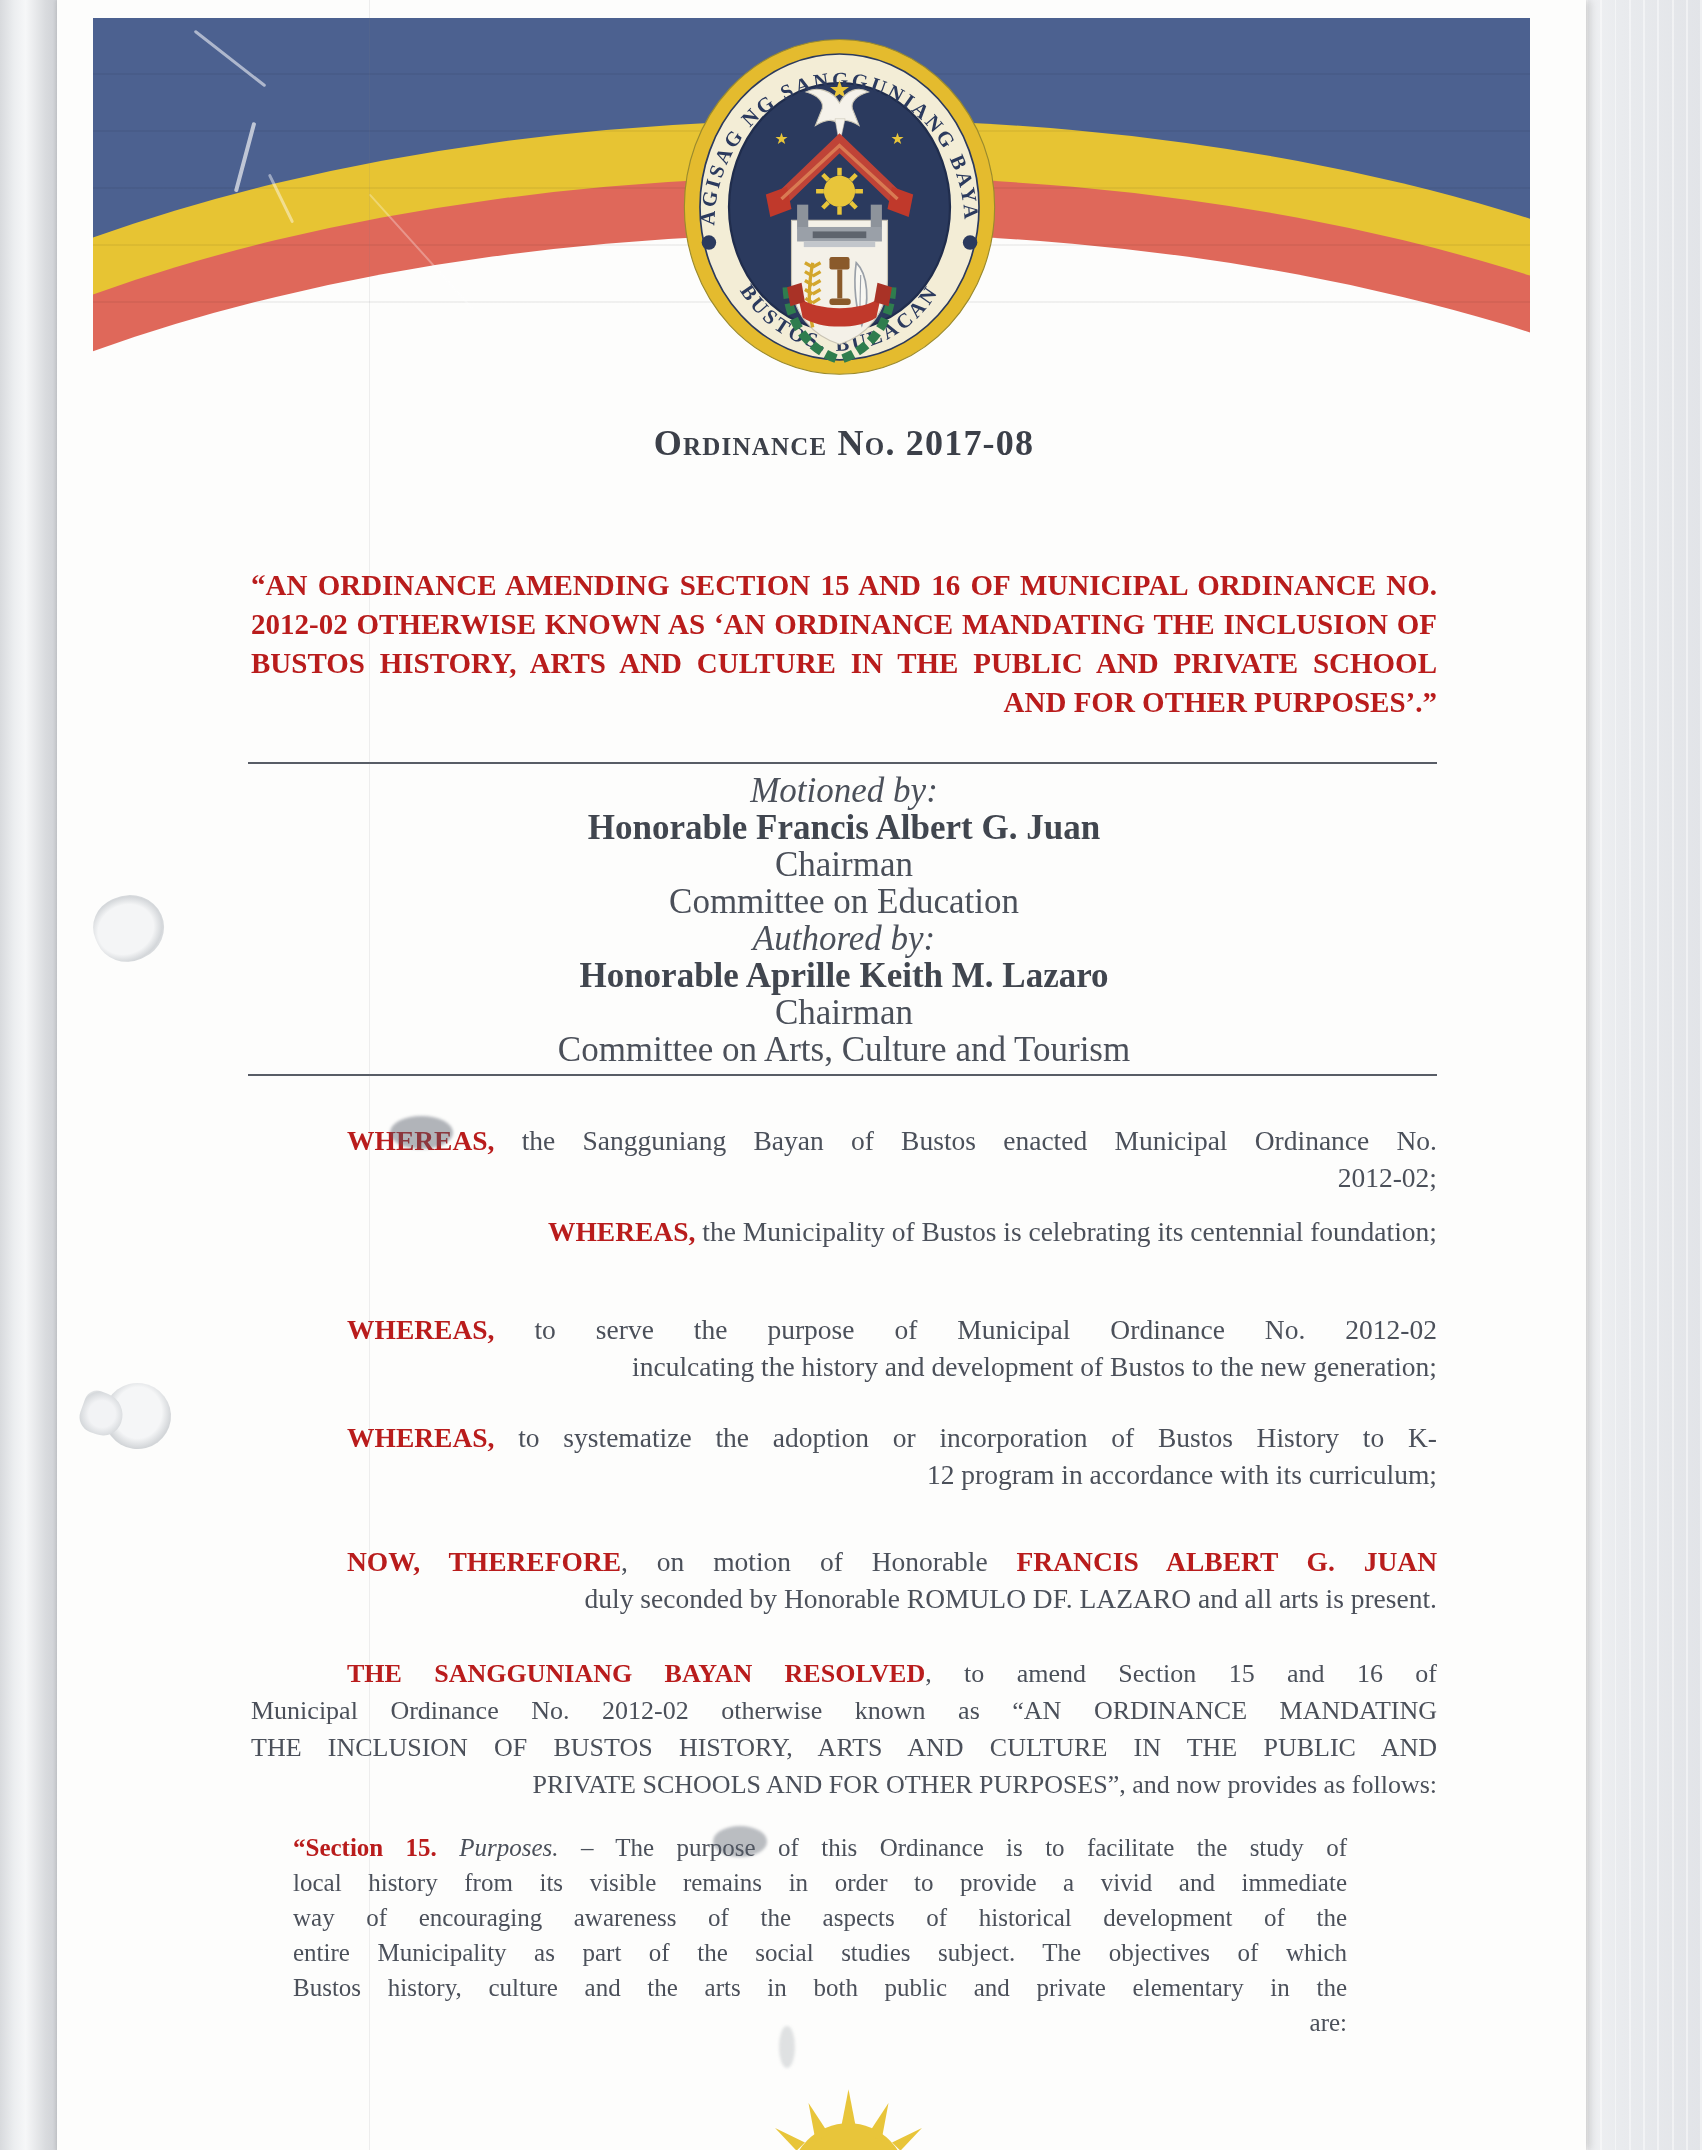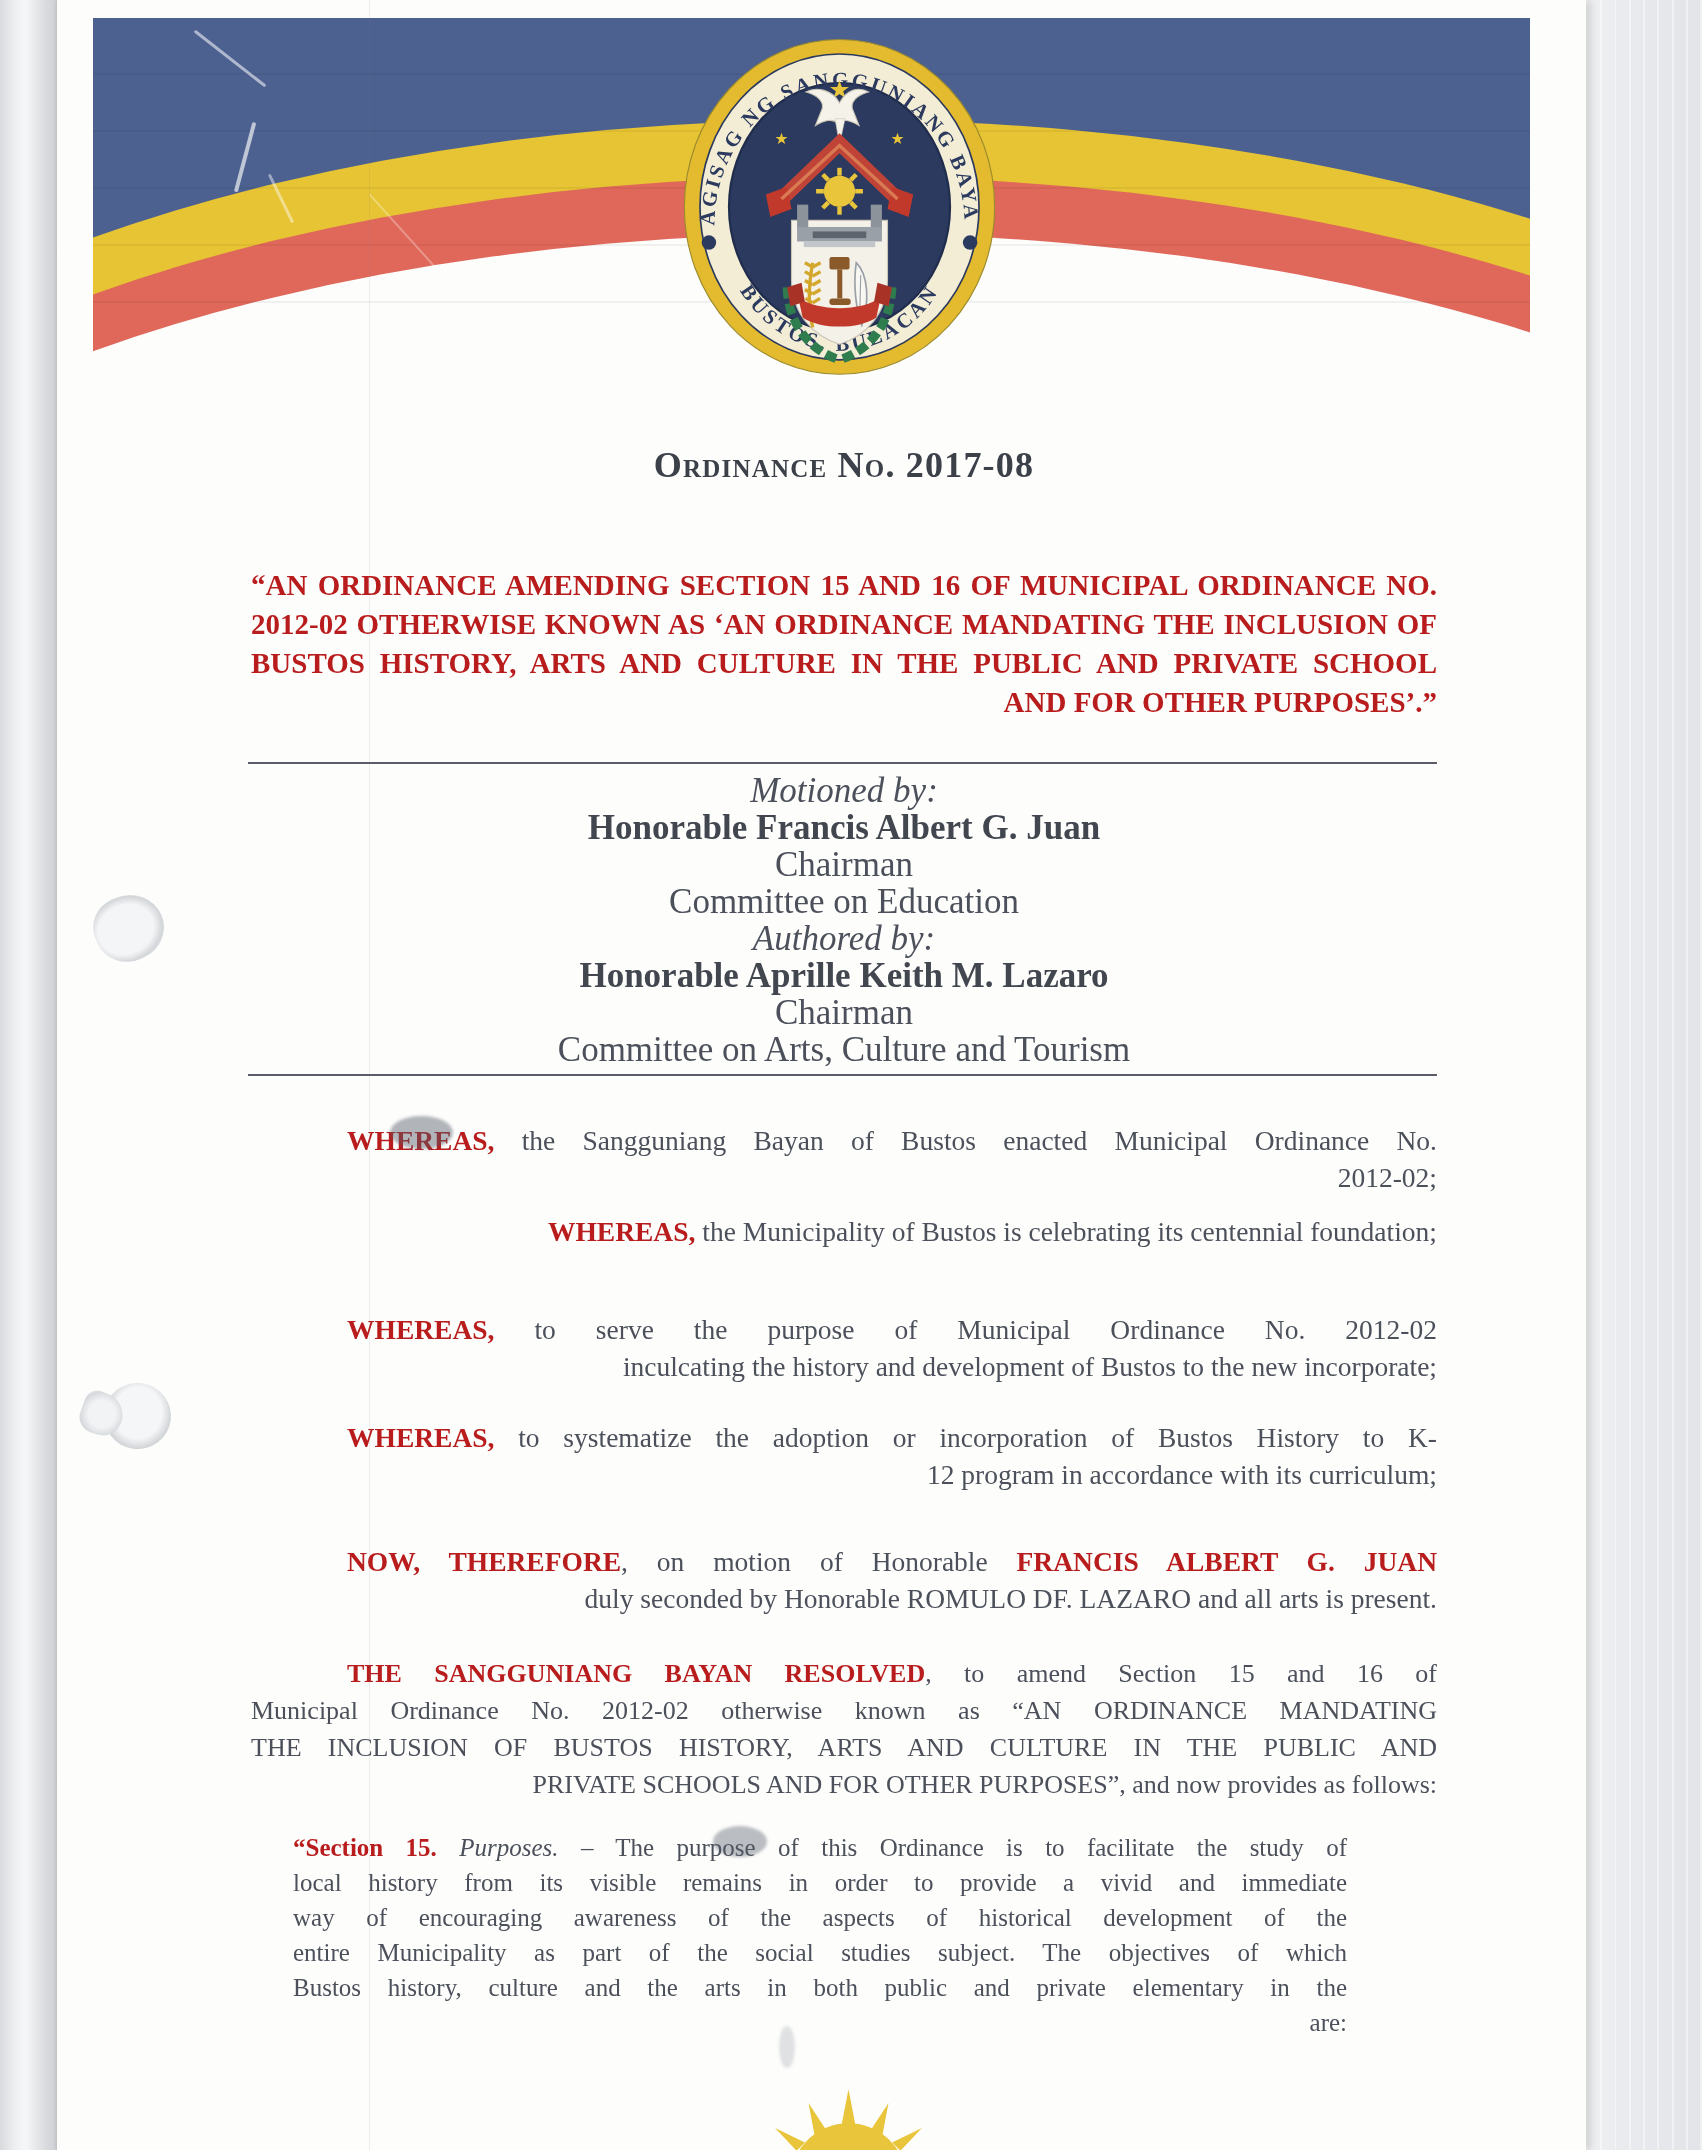--- a/index.html
+++ b/index.html
@@ -38,21 +38,21 @@
   }
   .scratch{position:absolute;background:rgba(255,255,255,.55);border-radius:1.8px;}
   .s1{left:128px;top:57px;width:90px;height:3px;transform:rotate(38deg);}
   .s2{left:152px;top:155px;width:72px;height:4.2px;transform:rotate(105deg);background:rgba(230,232,238,.75);}
   .s3{left:197px;top:197px;width:54px;height:3px;transform:rotate(64deg);background:rgba(255,255,255,.45);}
   .s4{left:287px;top:251px;width:155px;height:1.8px;transform:rotate(48deg);background:rgba(255,255,255,.30);}
   
   .seal{position:absolute;left:615px;top:35px;width:335px;height:346px;}
   
   .doc-title{
-    position:absolute;left:194px;top:444px;width:1186px;
+    position:absolute;left:194px;top:422px;width:1186px;
     text-align:center;font-size:36px;font-weight:bold;letter-spacing:1.2px;
     font-variant:small-caps;color:#3c4049;
   }
   
   .tblock{position:absolute;left:194px;width:1186px;color:#4b505a;}
   .tline{font-size:27.5px;line-height:37px;text-align:right;white-space:normal;}
   .tline.just{text-align:justify;text-align-last:justify;}
   .tline.ind{text-indent:96px;}
   .b{font-weight:bold;color:#b91c1c;}
   .i{font-style:italic;}
@@ -228,21 +228,21 @@
 
   <div class="tblock" style="top:1122px;">
       <div class="tline just ind"><span class="b">WHEREAS,</span><span> the Sangguniang Bayan of Bustos enacted Municipal Ordinance No.</span></div>
       <div class="tline"><span>2012-02;</span></div>
     </div>
   <div class="tblock" style="top:1213px;">
       <div class="tline ind"><span class="b">WHEREAS,</span><span> the Municipality of Bustos is celebrating its centennial foundation;</span></div>
     </div>
   <div class="tblock" style="top:1311px;">
       <div class="tline just ind"><span class="b">WHEREAS,</span><span> to serve the purpose of Municipal Ordinance No. 2012-02</span></div>
-      <div class="tline"><span>inculcating the history and development of Bustos to the new incorporate;</span></div>
+      <div class="tline"><span>inculcating the history and development of Bustos to the new generation;</span></div>
     </div>
   <div class="tblock" style="top:1419px;">
       <div class="tline just ind"><span class="b">WHEREAS,</span><span> to systematize the adoption or incorporation of Bustos History to K-</span></div>
       <div class="tline"><span>12 program in accordance with its curriculum;</span></div>
     </div>
   <div class="tblock" style="top:1543px;">
       <div class="tline just ind"><span class="b">NOW, THEREFORE</span><span>, on motion of Honorable </span><span class="b">FRANCIS ALBERT G. JUAN</span></div>
       <div class="tline"><span>duly seconded by Honorable ROMULO DF. LAZARO and all arts is present.</span></div>
     </div>
   <div class="tblock p6" style="top:1655px;">

